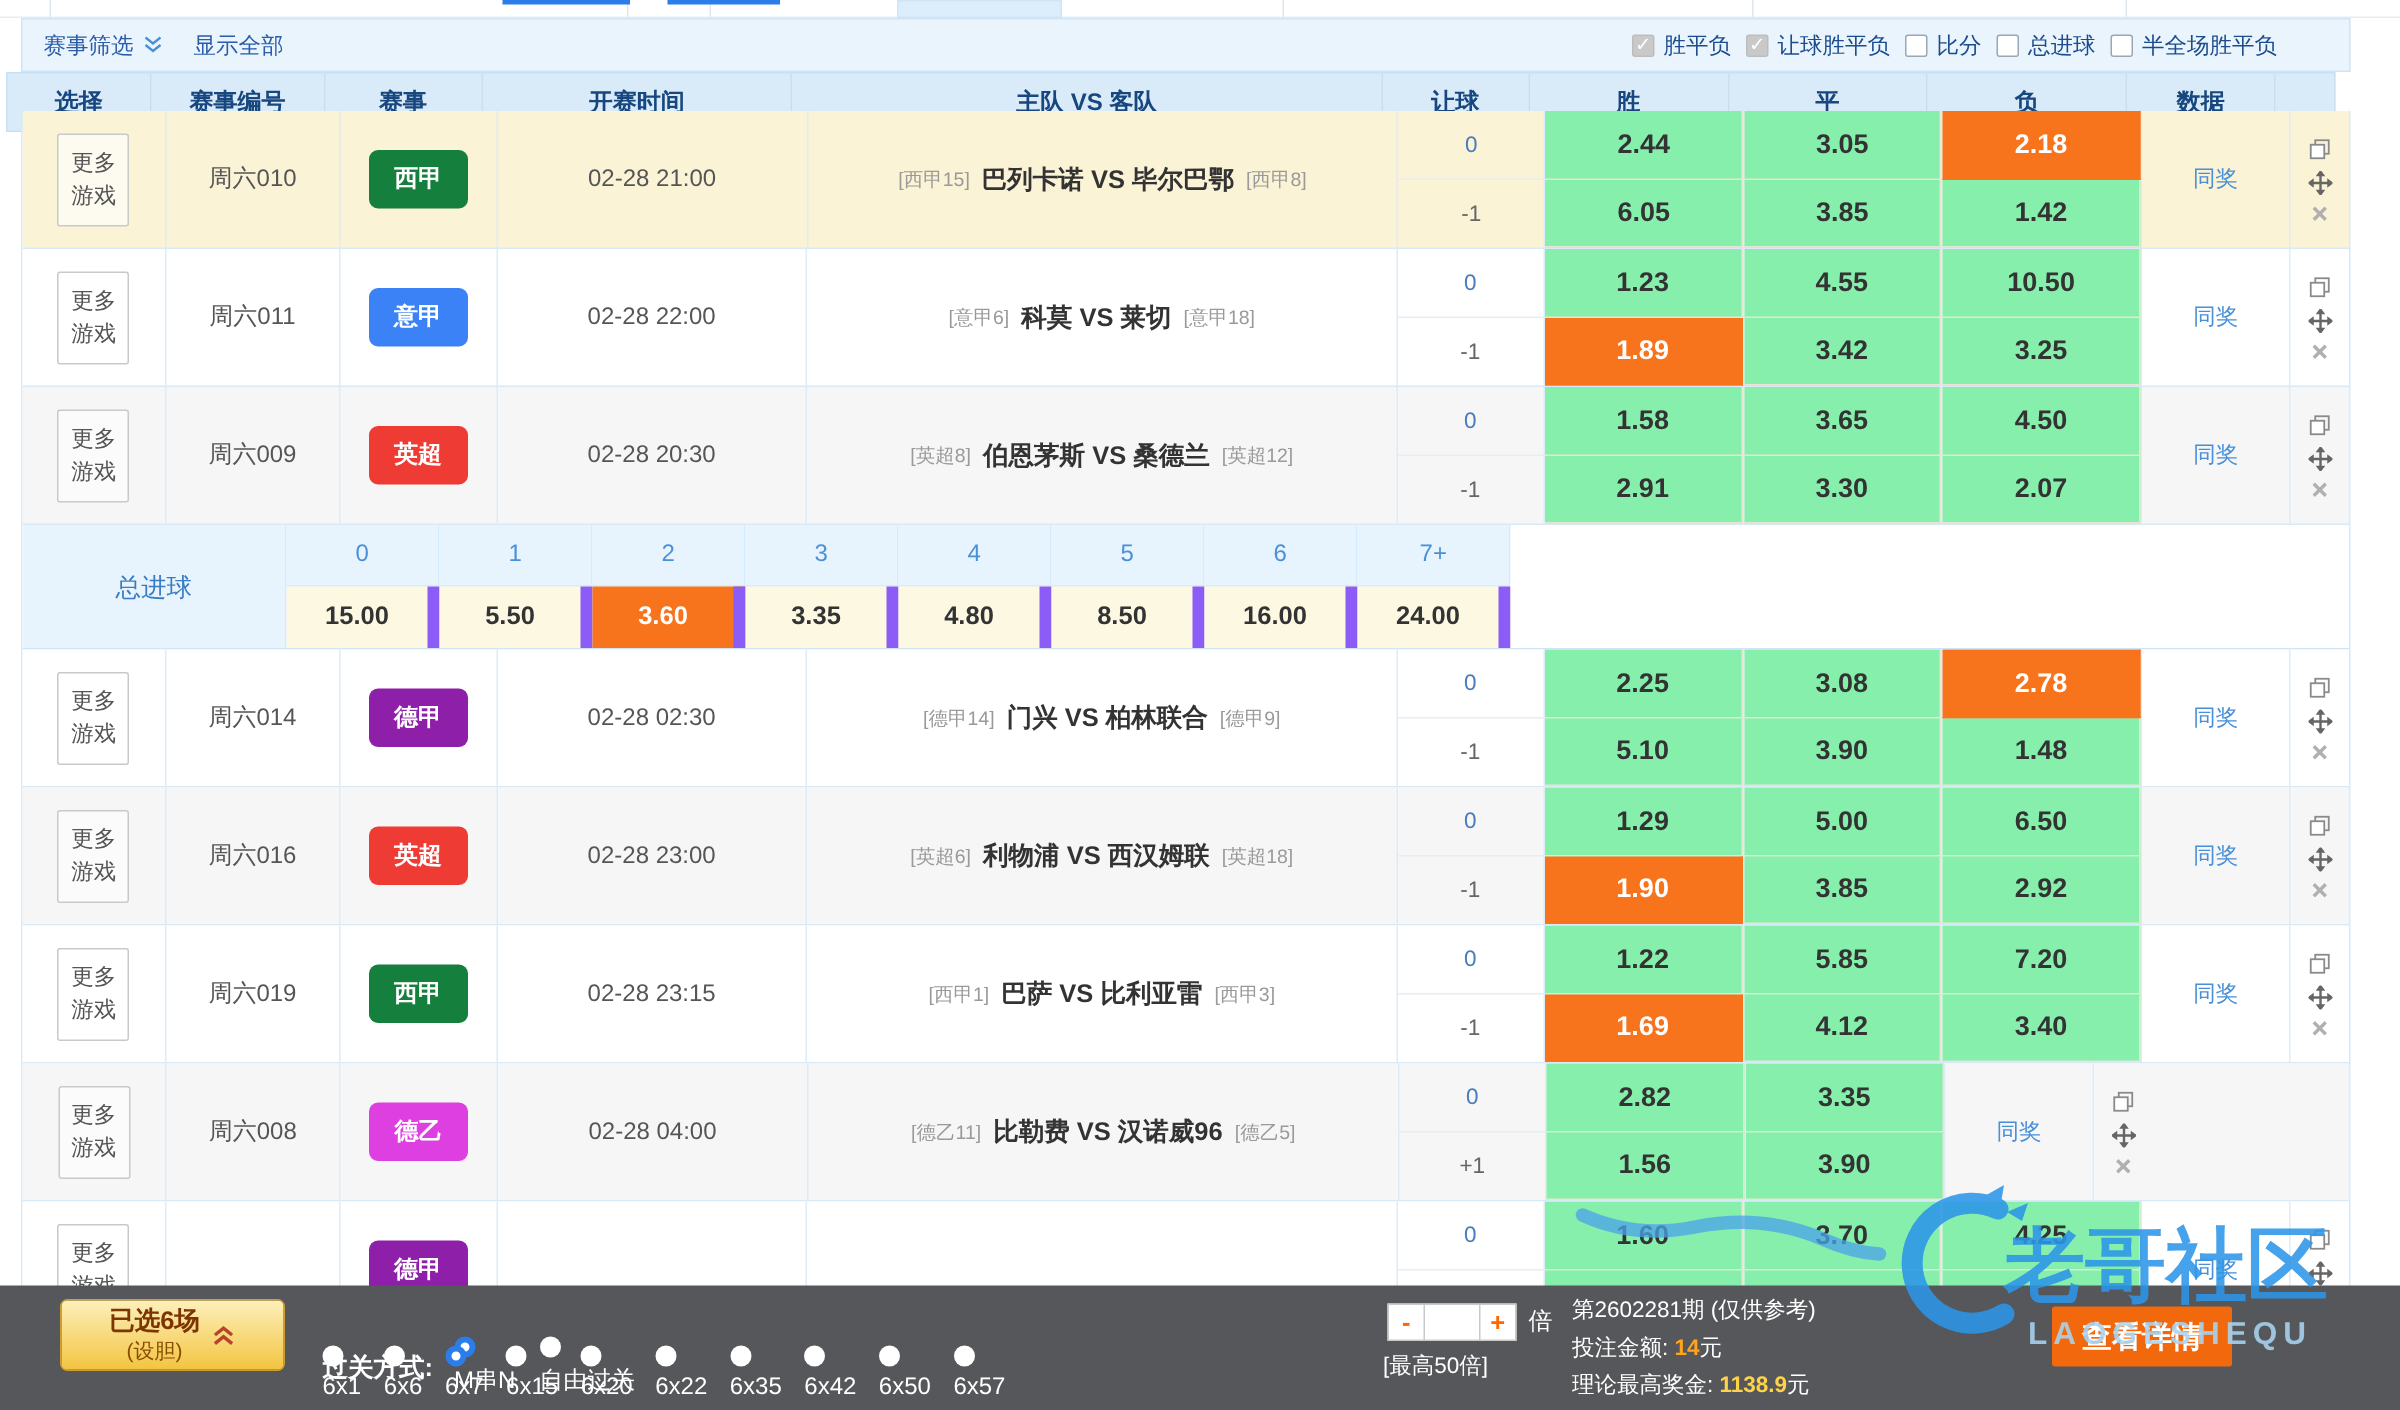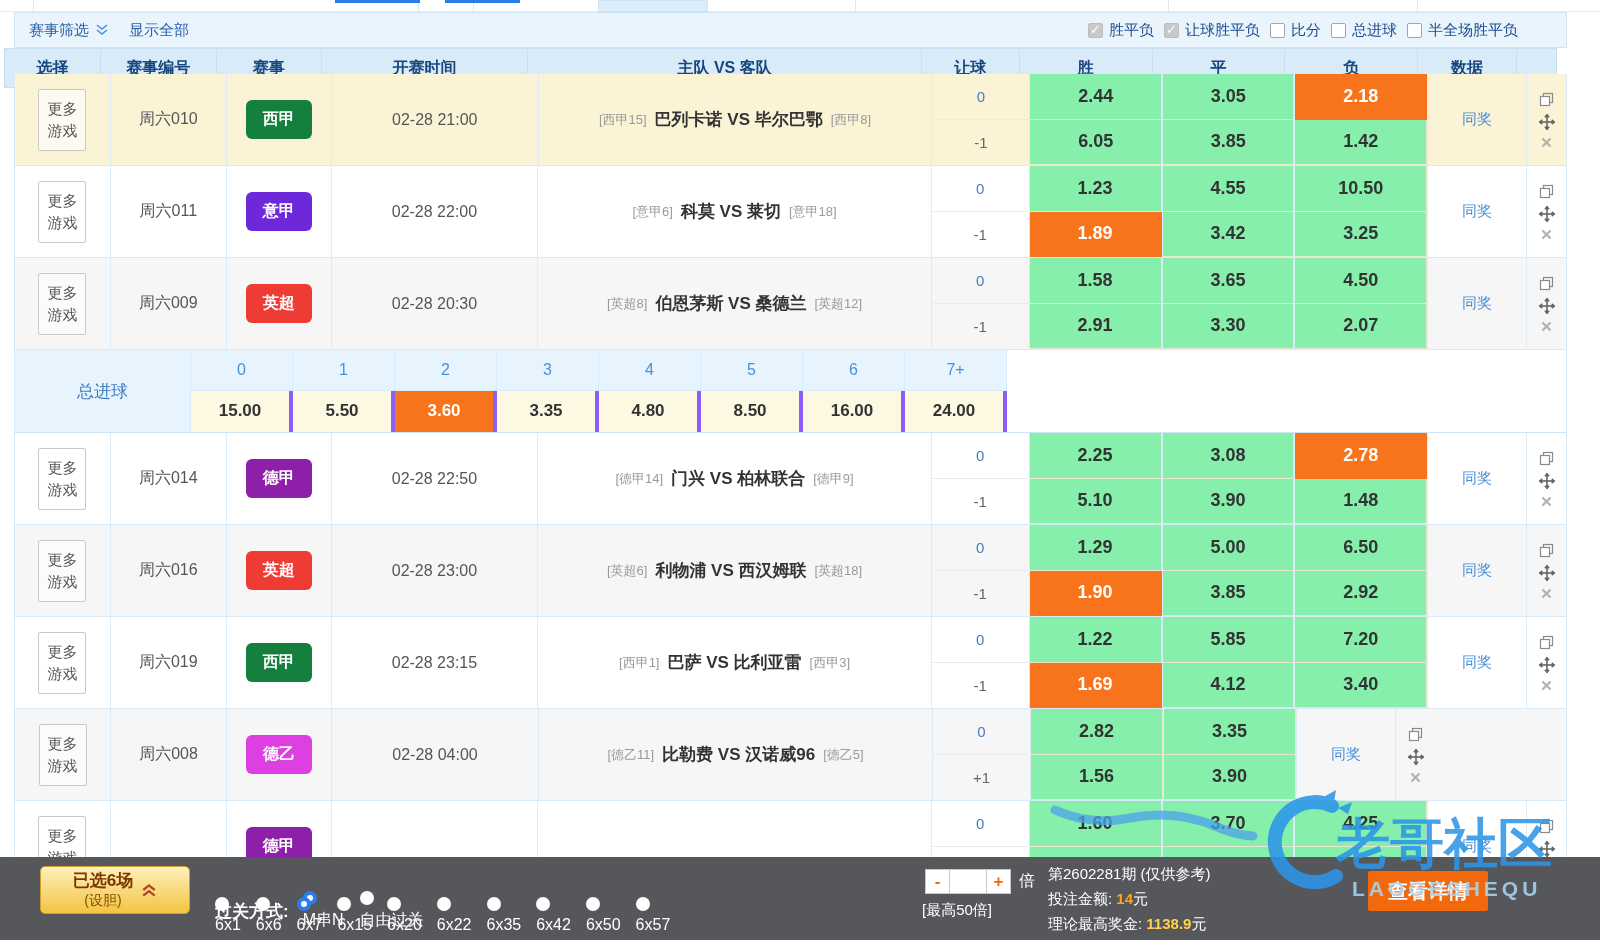--- a/index.html
+++ b/index.html
@@ -48,21 +48,21 @@
   .datalink { font-size:15px; color:#4a90d9; text-decoration:none; cursor:pointer; }
   .c10 { flex-direction:column; gap:7px; border-right:none; }
   .c10 span { display:flex; cursor:pointer; }
 
   
   .grow { display:flex; height:83px; border-bottom:1px solid #cfe4f5; background:#fff; }
   .glabel { width:176px; background:#e7f4fd; color:#3a7cc4; font-size:17px; display:flex; align-items:center; justify-content:center; border-right:1px solid #d5eafa; }
   .gcols { display:flex; }
   .gcol { width:102px; display:flex; flex-direction:column; }
   .ghead { height:41px; background:#e7f4fd; color:#4a90d9; font-size:16px; display:flex; align-items:center; justify-content:center; border-right:1px solid #d5eafa; border-bottom:1px solid #d5eafa; }
-  .gval { height:42px; background:#fcf8e2; font-size:17px; font-weight:bold; color:#333; display:flex; align-items:center; justify-content:center; border-right:4px solid #8b5cf6; cursor:pointer; }
+  .gval { height:42px; background:#fcf8e2; font-size:17px; font-weight:bold; color:#333; display:flex; align-items:center; justify-content:center; border-right:8px solid #8b5cf6; cursor:pointer; }
   .gval.sel { background:#f7741d; color:#fff; }
   .gfill { flex:1; background:#fff; }
 
   
   .bottombar { position:absolute; left:0; top:857px; width:1600px; height:83px; background:#56575a; z-index:20; }
   .selbtn { position:absolute; left:40px; top:9px; width:150px; height:48px; background:linear-gradient(#fdf0bb,#f3c440); border:1px solid #cf9f33; border-radius:5px; display:flex; align-items:center; justify-content:center; gap:8px; cursor:pointer; }
   .selbtn .txt { text-align:center; line-height:1.2; }
   .selbtn .t1 { font-size:17px; font-weight:bold; color:#7c3500; }
   .selbtn .t2 { font-size:14px; color:#8a4d00; }
   .passrow1 { position:absolute; left:215px; top:10px; display:flex; align-items:center; gap:14px; color:#fff; font-size:16px;margin-top:24px; }
@@ -215,21 +215,21 @@
   </div>
       <div class="mrow bg-white">
     <div class="mc" style="width:96px">
           <button class="more">
             <span>更多</span>
             <span>游戏</span>
           </button>
         </div>
     <div class="mc c1" style="width:116px">周六011</div>
     <div class="mc" style="width:105px">
-          <span class="badge" style="background:#6d28d9">意甲</span>
+          <span class="badge" style="background:#3b82f6">意甲</span>
         </div>
     <div class="mc c3" style="width:207px">02-28 22:00</div>
     <div class="mc c4" style="width:394px">
           <span class="rank">[意甲6]</span>
           <span class="teams">科莫 VS 莱切</span>
           <span class="rank">[意甲18]</span>
         </div>
     <div class="mc c5" style="width:98px">
           <div class="hcell" style="color:#4a7dbd">0</div>
           <div class="hcell" style="color:#666">-1</div>
@@ -377,21 +377,21 @@
     <div class="mc" style="width:96px">
           <button class="more">
             <span>更多</span>
             <span>游戏</span>
           </button>
         </div>
     <div class="mc c1" style="width:116px">周六014</div>
     <div class="mc" style="width:105px">
           <span class="badge" style="background:#8d1fa8">德甲</span>
         </div>
-    <div class="mc c3" style="width:207px">02-28 22:50</div>
+    <div class="mc c3" style="width:207px">02-28 02:30</div>
     <div class="mc c4" style="width:394px">
           <span class="rank">[德甲14]</span>
           <span class="teams">门兴 VS 柏林联合</span>
           <span class="rank">[德甲9]</span>
         </div>
     <div class="mc c5" style="width:98px">
           <div class="hcell" style="color:#4a7dbd">0</div>
           <div class="hcell" style="color:#666">-1</div>
         </div>
     <div class="mc oc" style="width:133px">

